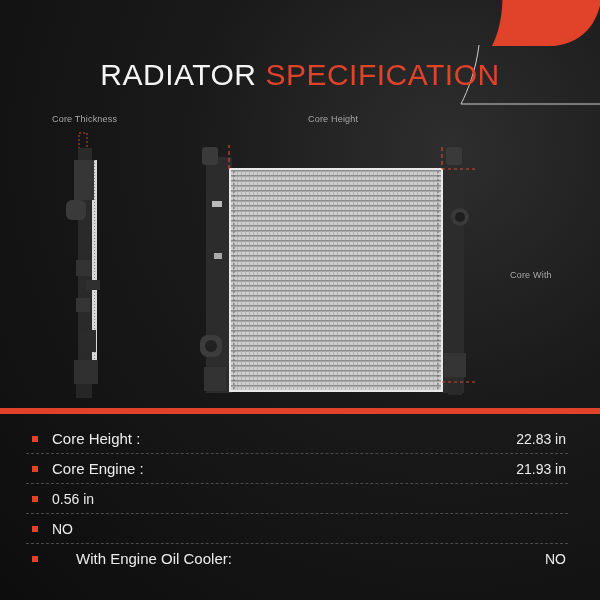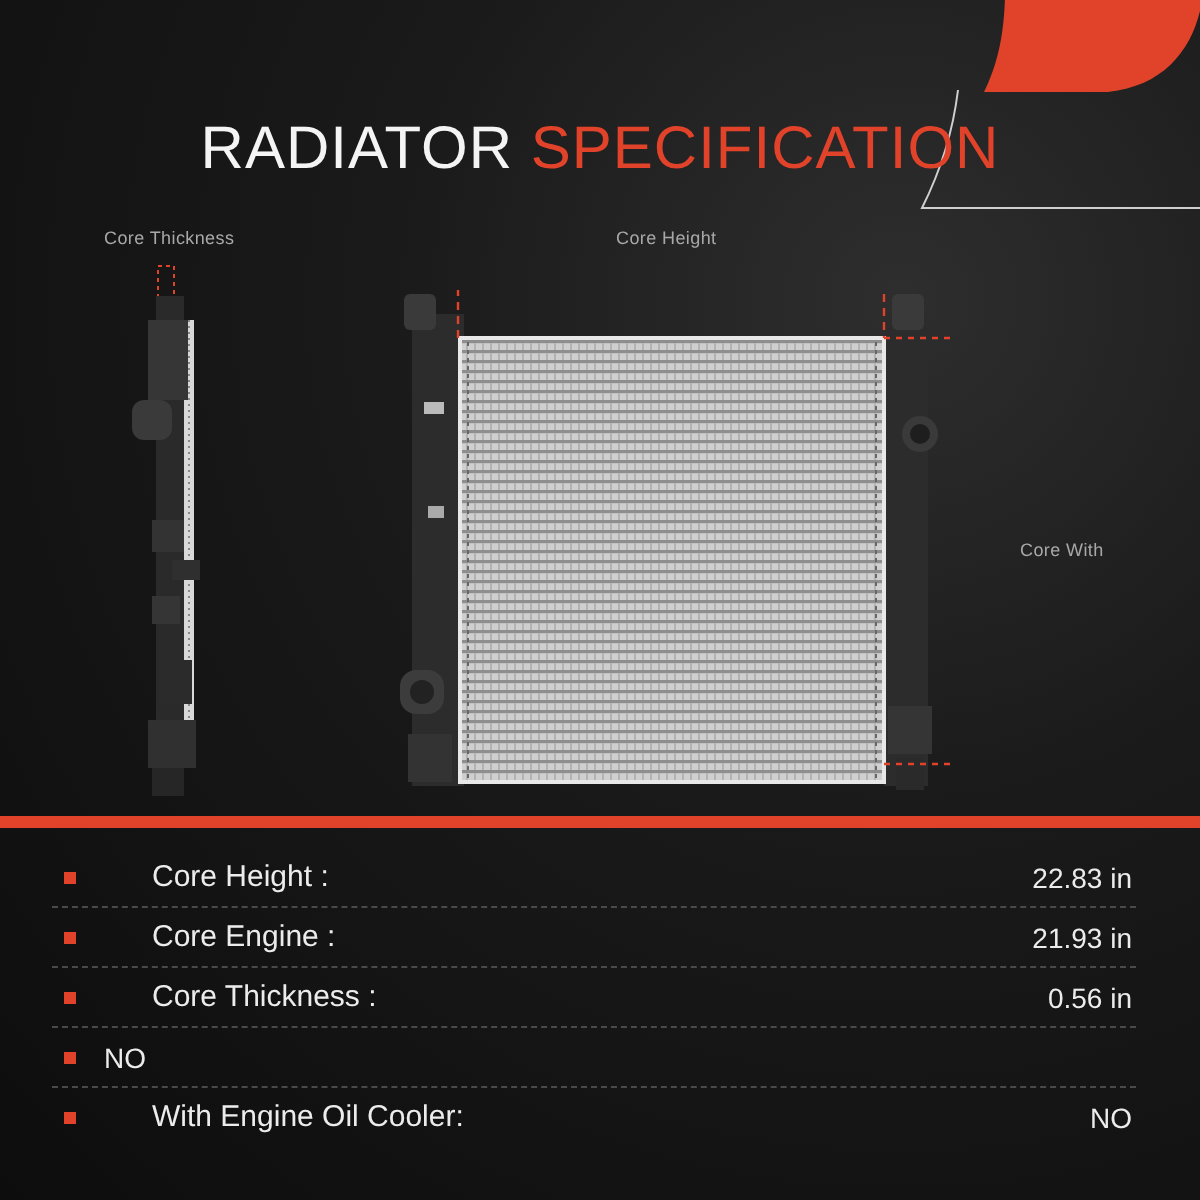--- a/index.html
+++ b/index.html
@@ -34,25 +34,25 @@
 
     
     .band { position: absolute; left: 0; top: 408px; width: 600px; height: 6px; background: #e1432a; }
 
     
     .spec { position: absolute; left: 26px; top: 424px; width: 542px; }
     .row {
       position: relative; height: 29px; display: flex; align-items: center;
       border-bottom: 1px dashed #4a4a4a;
     }
-    .row:last-child { border-bottom: none; }
+    .row:last-child { border-bottom: none; gap: 24px; }
     .bullet {
       width: 6px; height: 6px; background: #e1432a; margin: 0 14px 0 6px; flex: 0 0 auto;
     }
-    .key { font-size: 15px; color: #ececec; flex: 1 1 auto; margin-left: 24px; }
+    .key { font-size: 15px; color: #ececec; flex: 1 1 auto; }
     .val { font-size: 14px; color: #ececec; text-align: right; padding-right: 2px; }
   </style>
 </head>
 <body>
 
 <div class="stage">
 
   <svg class="deco-blob" viewBox="0 0 110 66">
     <path d="M10 0 L110 0 L110 0 C112 30 100 62 62 66 L0 66 C8 50 12 30 10 0 Z" fill="#e1432a"></path>
   </svg>
@@ -128,21 +128,20 @@
       <span class="key">Core Height :</span>
       <span class="val">22.83 in</span>
     </div>
     <div class="row">
       <span class="bullet"></span>
       <span class="key">Core Engine :</span>
       <span class="val">21.93 in</span>
     </div>
     <div class="row">
       <span class="bullet"></span>
-      <span class="key">Core Thickness :</span>
       <span class="val">0.56 in</span>
     </div>
     <div class="row">
       <span class="bullet"></span>
       <span class="val">NO</span>
     </div>
     <div class="row">
       <span class="bullet"></span>
       <span class="key">With Engine Oil Cooler:</span>
       <span class="val">NO</span>

